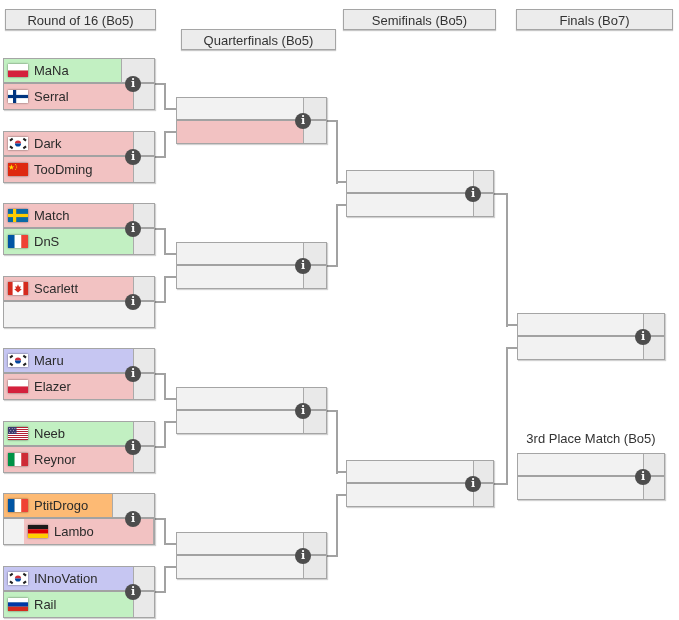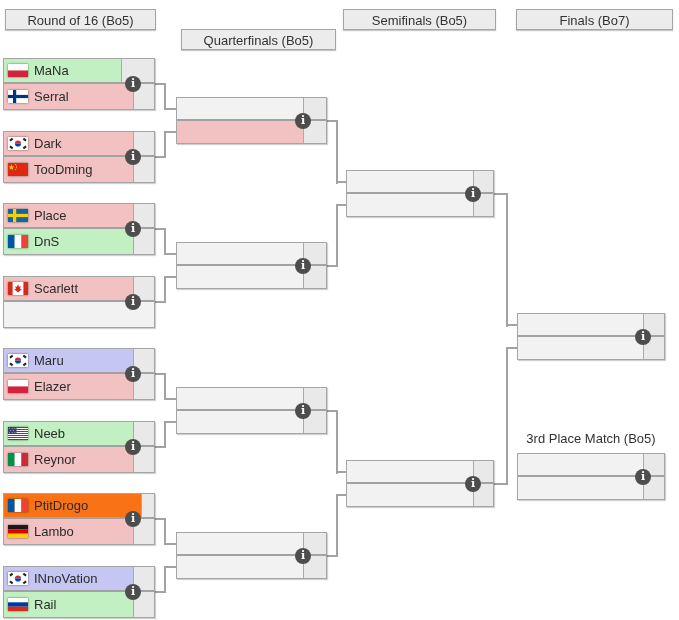--- a/index.html
+++ b/index.html
@@ -126,21 +126,21 @@
       <div class="match col-r16" style="left: 3px; top: 203px; width: 152px; height: 52px;">
         <div class="slot top">
           <div class="name-cell" style="width: 130px; background: rgb(242, 194, 194);">
             <span class="flag">
               <svg width="20" height="13" viewBox="0 0 20 13" preserveAspectRatio="none" xmlns="http://www.w3.org/2000/svg">
                 <rect width="20" height="13" fill="#0a6aa6"></rect>
                 <rect x="5" y="0" width="3.2" height="13" fill="#fecc00"></rect>
                 <rect x="0" y="4.9" width="20" height="3.2" fill="#fecc00"></rect>
               </svg>
             </span>
-            <span>Place</span>
+            <span>Match</span>
           </div>
           <div class="score-cell"></div>
         </div>
         <div class="slot bottom">
           <div class="name-cell" style="width: 130px; background: rgb(194, 240, 194);">
             <span class="flag">
               <svg width="20" height="13" viewBox="0 0 20 13" preserveAspectRatio="none" xmlns="http://www.w3.org/2000/svg">
                 <rect width="6.7" height="13" fill="#0055a4"></rect>
                 <rect x="6.7" width="6.6" height="13" fill="#fff"></rect>
                 <rect x="13.3" width="6.7" height="13" fill="#ef4135"></rect>
@@ -243,34 +243,34 @@
               </svg>
             </span>
             <span>Reynor</span>
           </div>
           <div class="score-cell"></div>
         </div>
       </div>
       <div class="info-icon" style="left: 125px; top: 439px;">i</div>
       <div class="match col-r16" style="left: 3px; top: 493px; width: 152px; height: 52px;">
         <div class="slot top">
-          <div class="name-cell" style="width: 138px; background: #f97316;">
+          <div class="name-cell" style="width: 109px; background: #fdba74;">
             <span class="flag">
               <svg width="20" height="13" viewBox="0 0 20 13" preserveAspectRatio="none" xmlns="http://www.w3.org/2000/svg">
                 <rect width="6.7" height="13" fill="#0055a4"></rect>
                 <rect x="6.7" width="6.6" height="13" fill="#fff"></rect>
                 <rect x="13.3" width="6.7" height="13" fill="#ef4135"></rect>
               </svg>
             </span>
             <span>PtitDrogo</span>
           </div>
           <div class="score-cell"></div>
         </div>
         <div class="slot bottom">
-          <div class="name-cell" style="width: 130px; background: rgb(242, 194, 194);">
+          <div class="name-cell" style="width: 130px; background: rgb(242, 194, 194); margin-left: 20px;">
             <span class="flag">
               <svg width="20" height="13" viewBox="0 0 20 13" preserveAspectRatio="none" xmlns="http://www.w3.org/2000/svg">
                 <rect width="20" height="4.33" fill="#1a1a1a"></rect>
                 <rect y="4.33" width="20" height="4.34" fill="#dd0000"></rect>
                 <rect y="8.67" width="20" height="4.33" fill="#ffce00"></rect>
               </svg>
             </span>
             <span>Lambo</span>
           </div>
           <div class="score-cell"></div>

